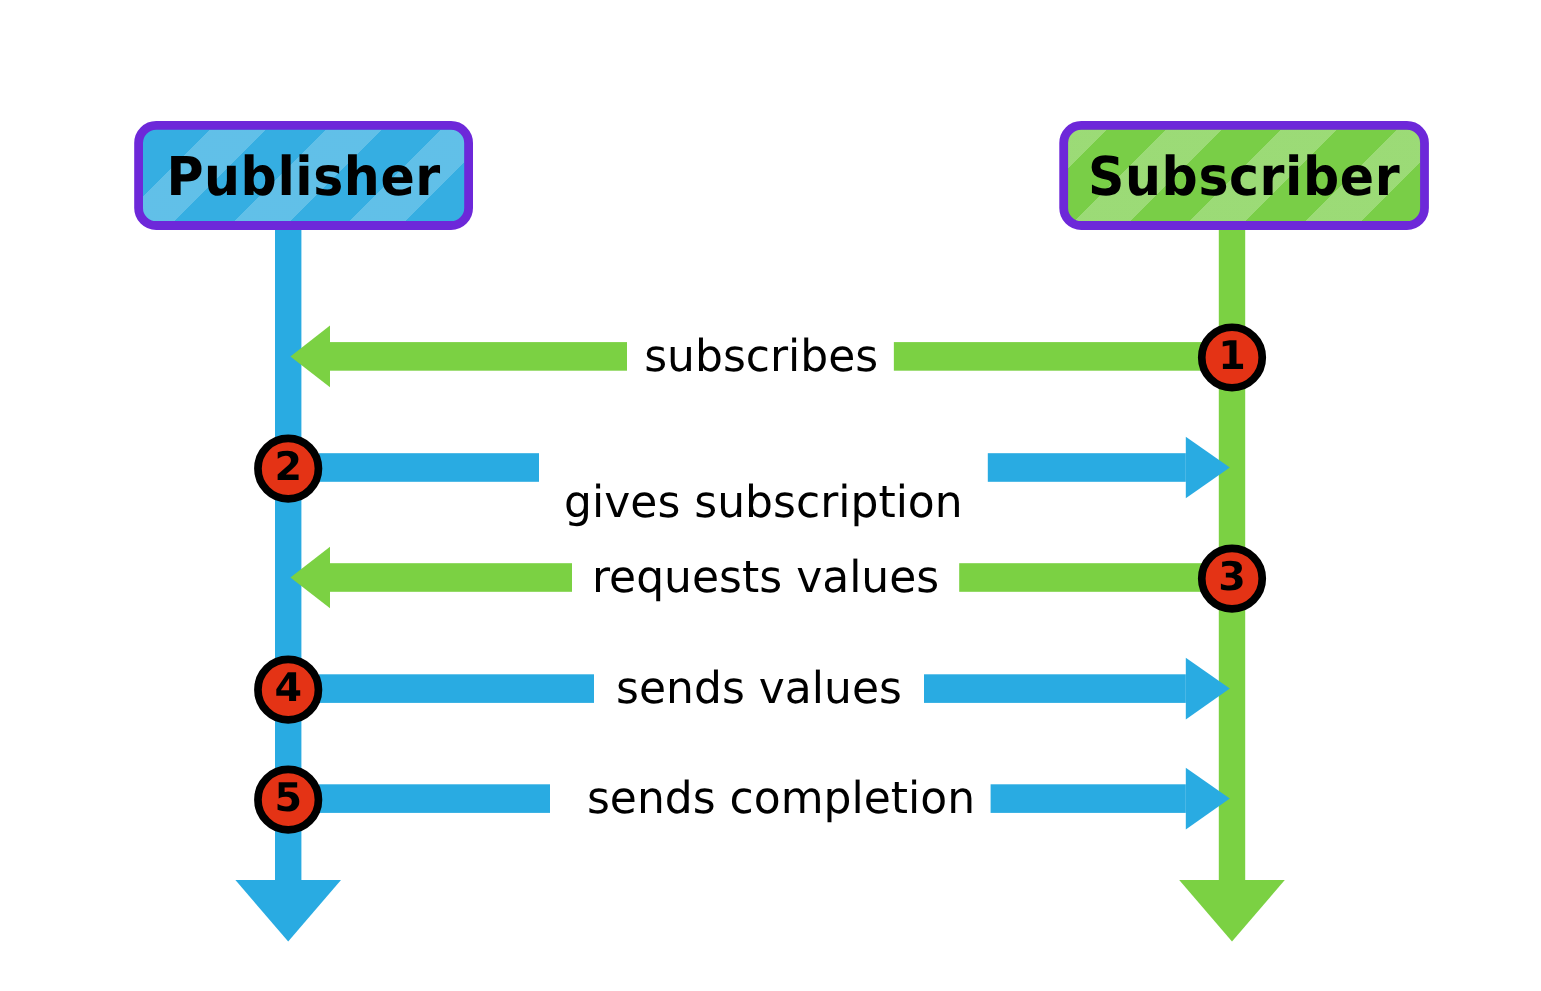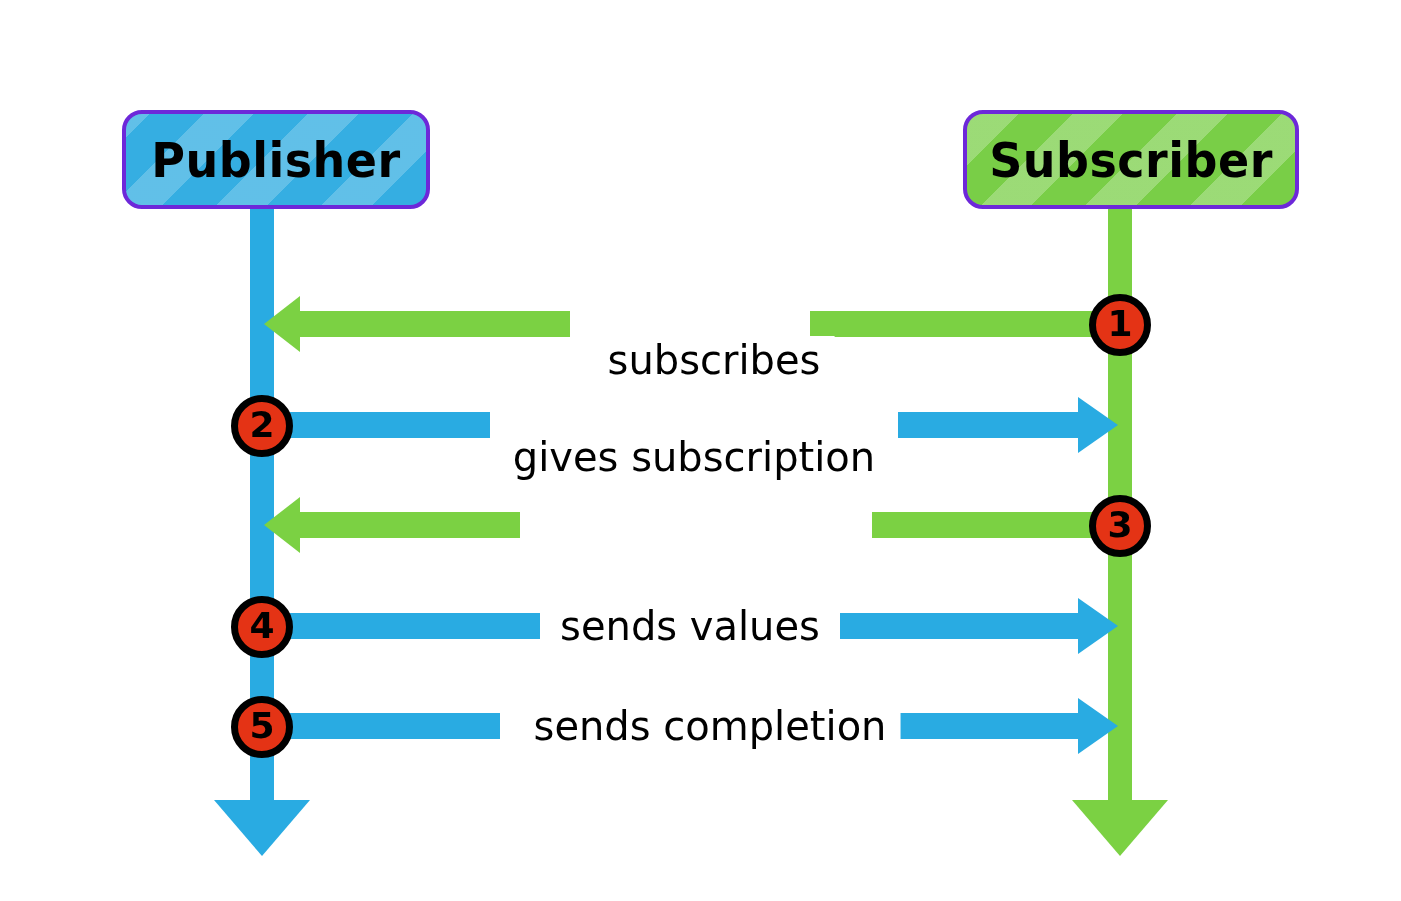--- a/index.html
+++ b/index.html
@@ -24,21 +24,21 @@
     top: 0;
     width: 1401px;
     height: 901px;
     display: block;
   }
 
   
   .actor-box {
     position: absolute;
     box-sizing: border-box;
-    border: 4px solid #6d28d9;
+    border: 8px solid #6d28d9;
     border-radius: 20px;
     display: flex;
     align-items: center;
     justify-content: center;
     overflow: hidden;
   }
   .actor-box .stripes {
     position: absolute;
     left: 0; top: 0; right: 0; bottom: 0;
     pointer-events: none;
@@ -180,24 +180,25 @@
   <div class="actor-box" id="actor-publisher">
     <div class="stripes"></div>
     <div class="actor-label">Publisher</div>
   </div>
 
   <div class="actor-box" id="actor-subscriber">
     <div class="stripes"></div>
     <div class="actor-label">Subscriber</div>
   </div>
 
-  <div class="msg-label" style="left:714px; top:324px;margin-top:36px;">subscribes</div>
+  <div class="msg-label" style="left:692px; top:324px;">subscribes</div>
 
   <div class="msg-label" style="left:694px; top:425px;margin-top:32px;">gives subscription</div>
 
+  <div class="msg-label" style="left:696px; top:525px;">requests values</div>
 
   <div class="msg-label" style="left:690px; top:626px;text-align:center;">sends values</div>
 
   <div class="msg-label" style="left:710px; top:726px;">sends completion</div>
 
   <div class="step-badge" style="left:1120px; top:325px;">
     <span>1</span>
   </div>
 
   <div class="step-badge" style="left:262px; top:426px;">

